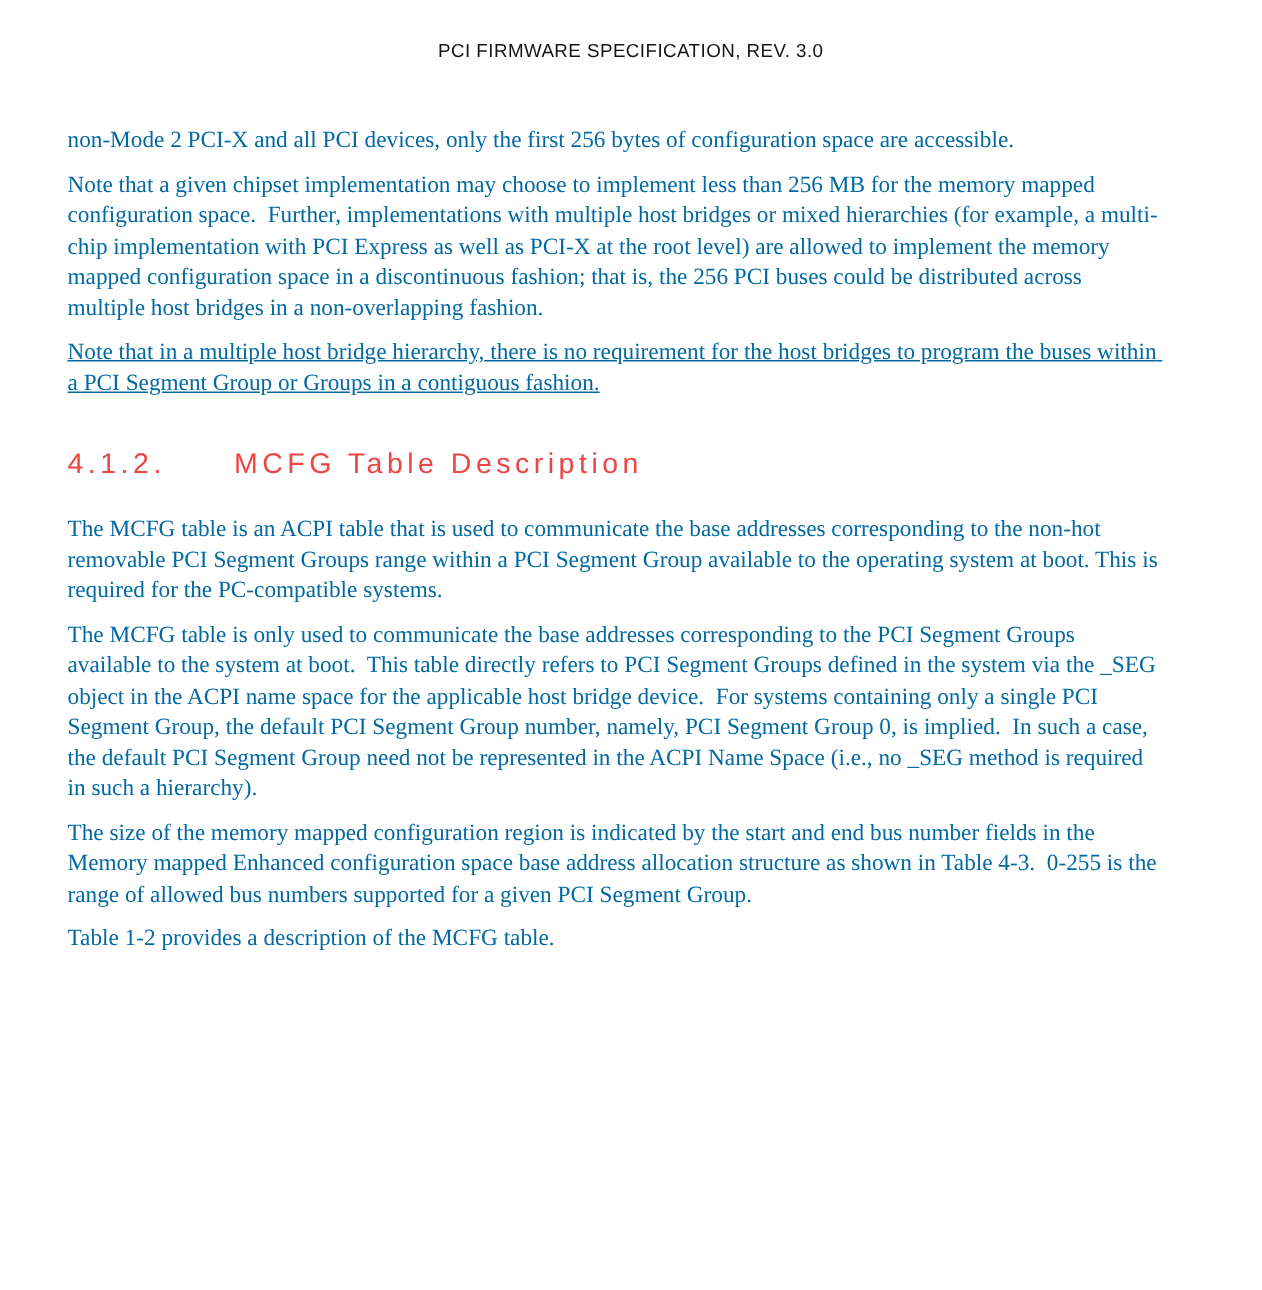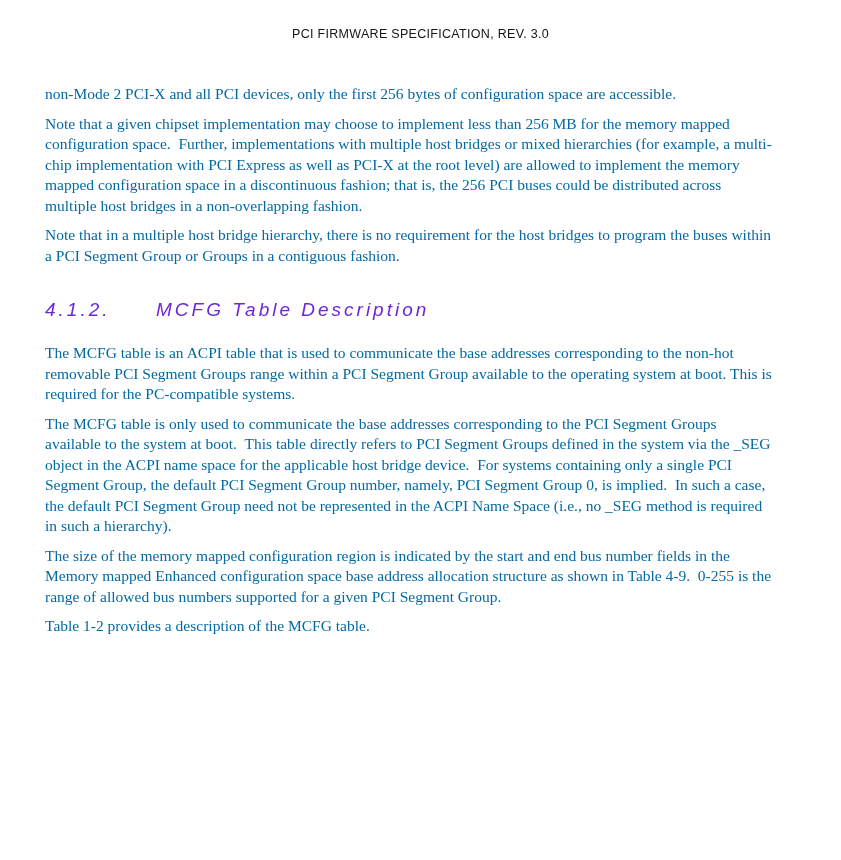--- a/index.html
+++ b/index.html
@@ -30,30 +30,30 @@
     margin: 0 0 9px 0;
     font-family: "Liberation Serif", serif;
     font-size: 15.5px;
     line-height: 20.5px;
     color: #0369a1;
     white-space: pre-wrap;
     text-align: left;
   }
   .content p.last-before-heading {
     margin-bottom: 13px;
+    text-decoration: underline;
   }
   h2.section-heading {
     margin: 33px 0 22px 0;
     font-family: "Liberation Sans", sans-serif;
     font-weight: normal;
     font-size: 19px;
     line-height: 22px;
     letter-spacing: 3px;
-    color: #6d28d9;
-    font-style: italic;
+    color: #ef4444;
   }
   h2.section-heading .sec-num {
     display: inline-block;
     min-width: 111px;
   }
 </style>
 </head>
 <body>
 
 <div class="page">
@@ -69,18 +69,18 @@
     <p class="last-before-heading">Note that in a multiple host bridge hierarchy, there is no requirement for the host bridges to program the buses within a PCI Segment Group or Groups in a contiguous fashion.</p>
 
     <h2 class="section-heading">
       <span class="sec-num">4.1.2.</span><span class="sec-title">MCFG Table Description</span>
     </h2>
 
     <p>The MCFG table is an ACPI table that is used to communicate the base addresses corresponding to the non-hot removable PCI Segment Groups range within a PCI Segment Group available to the operating system at boot. This is required for the PC-compatible systems.</p>
 
     <p>The MCFG table is only used to communicate the base addresses corresponding to the PCI Segment Groups available to the system at boot.  This table directly refers to PCI Segment Groups defined in the system via the _SEG object in the ACPI name space for the applicable host bridge device.  For systems containing only a single PCI Segment Group, the default PCI Segment Group number, namely, PCI Segment Group 0, is implied.  In such a case, the default PCI Segment Group need not be represented in the ACPI Name Space (i.e., no _SEG method is required in such a hierarchy).</p>
 
-    <p>The size of the memory mapped configuration region is indicated by the start and end bus number fields in the Memory mapped Enhanced configuration space base address allocation structure as shown in Table 4-9.  0-255 is the range of allowed bus numbers supported for a given PCI Segment Group.</p>
+    <p>The size of the memory mapped configuration region is indicated by the start and end bus number fields in the Memory mapped Enhanced configuration space base address allocation structure as shown in Table 4-3.  0-255 is the range of allowed bus numbers supported for a given PCI Segment Group.</p>
 
     <p>Table 1-2 provides a description of the MCFG table.</p>
 
   </div>
 </div>
 
 </body></html>

